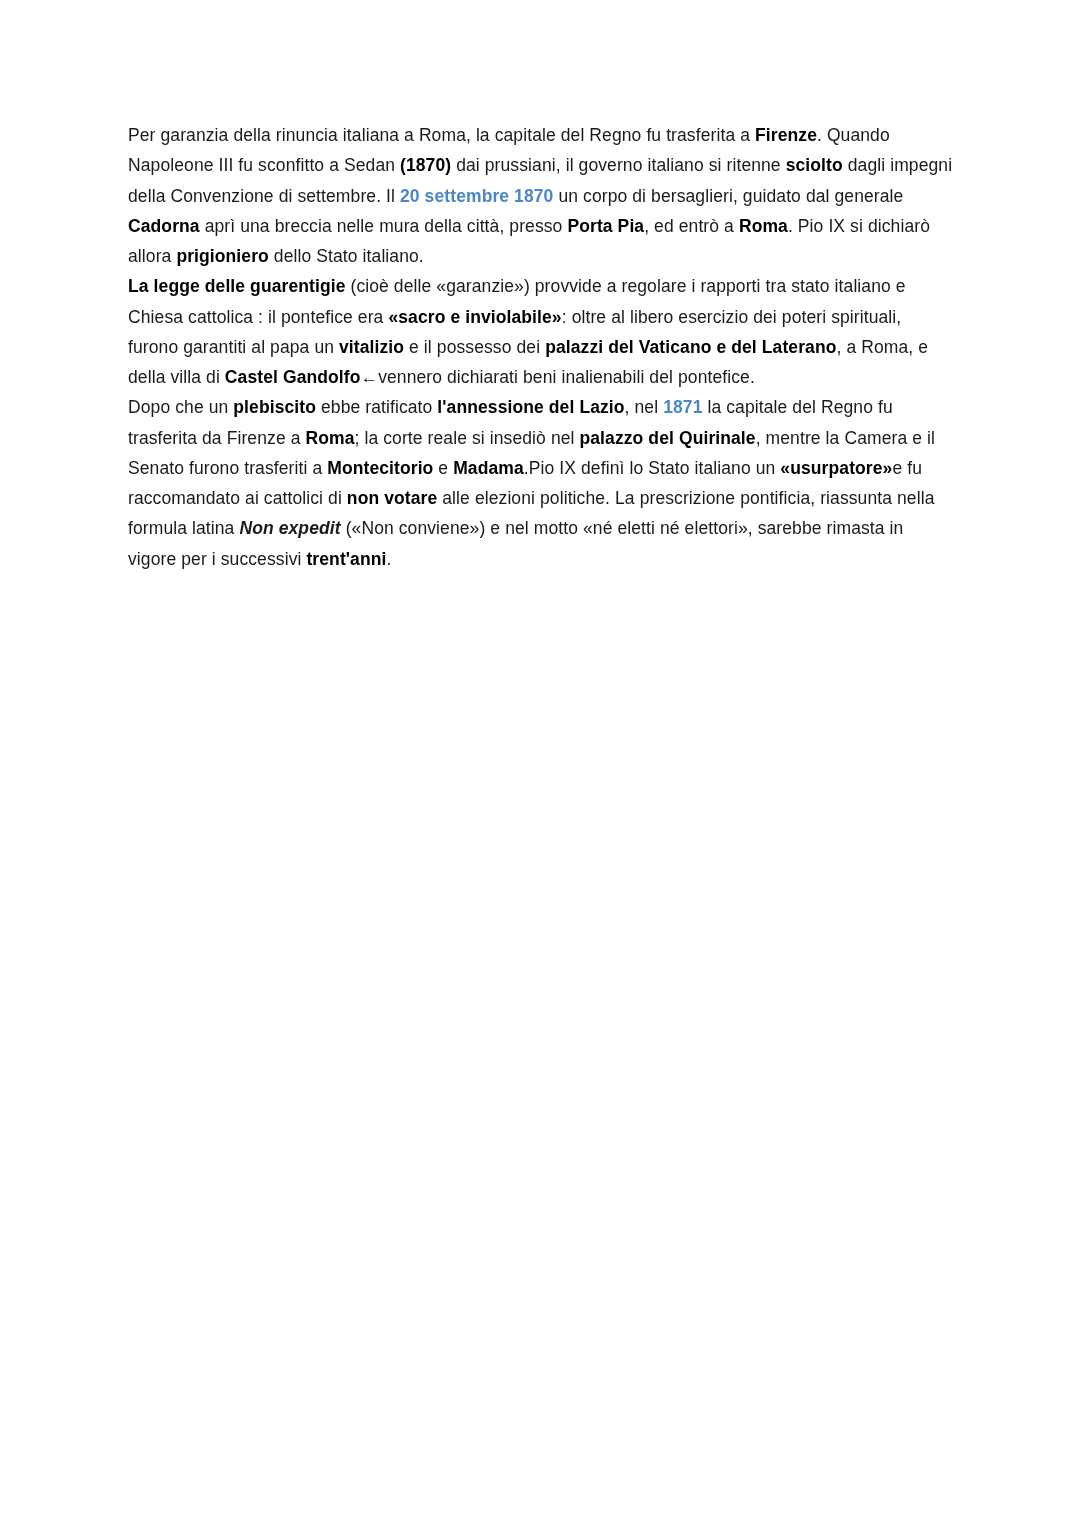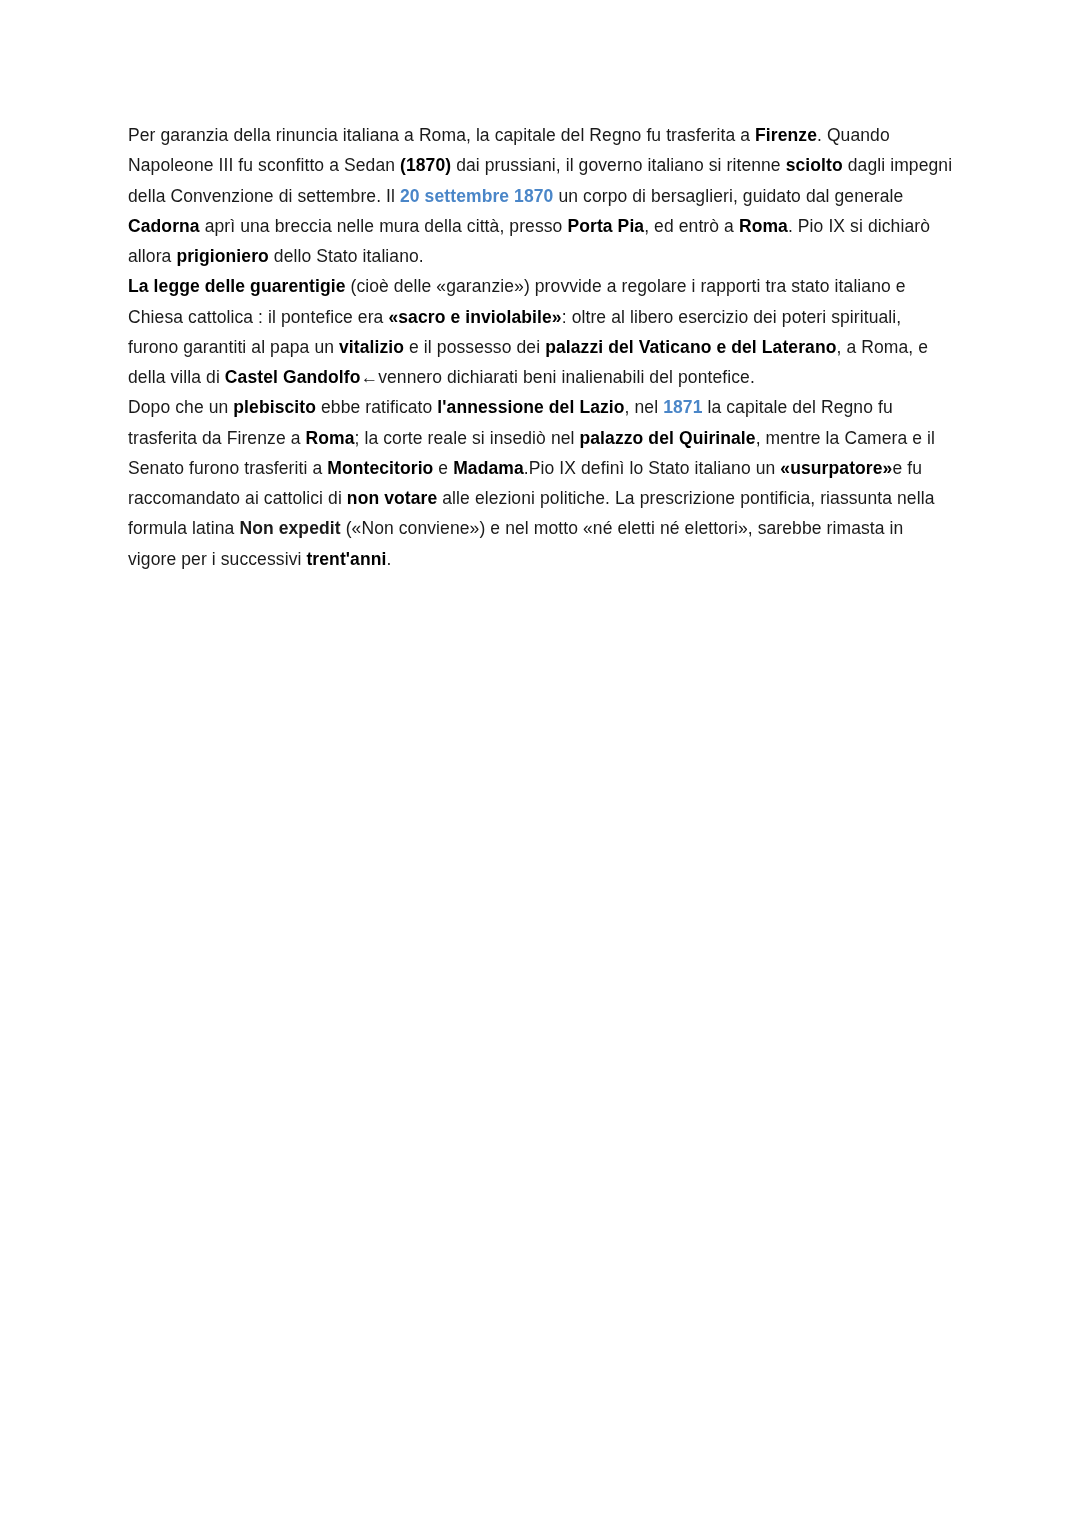--- a/index.html
+++ b/index.html
@@ -34,20 +34,21 @@
   b, .b {
     font-weight: bold;
     color: #000000;
   }
   .blue {
     color: #4a86c8;
     font-weight: bold;
   }
   .ital-bold {
     font-weight: bold;
+    font-style: italic;
   }
   .arrow {
     font-weight: normal;
   }
 </style>
 </head>
 <body>
 
 <div class="page">
   <div class="doc-body">

